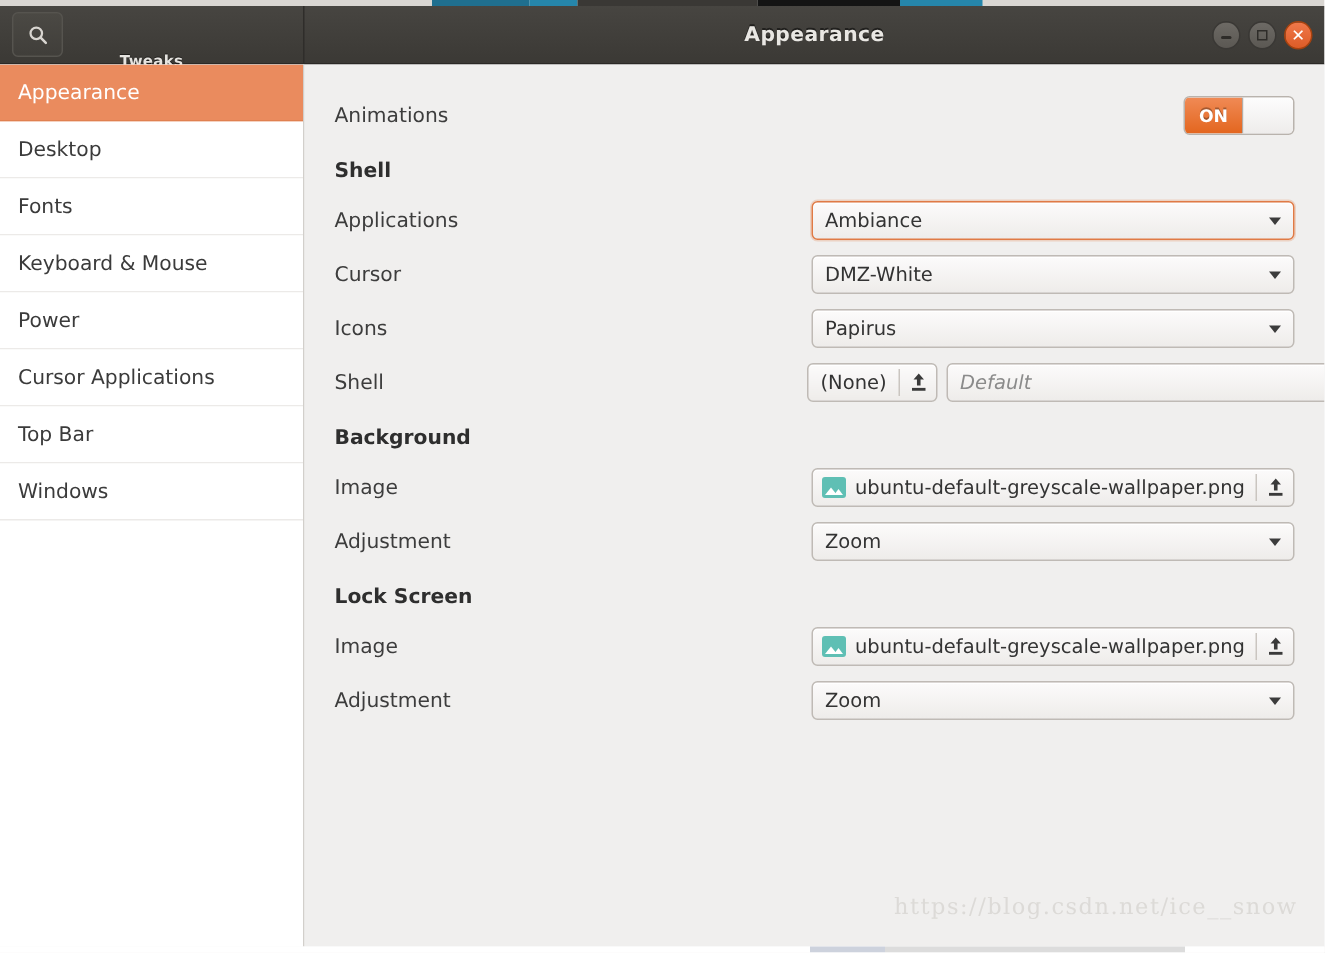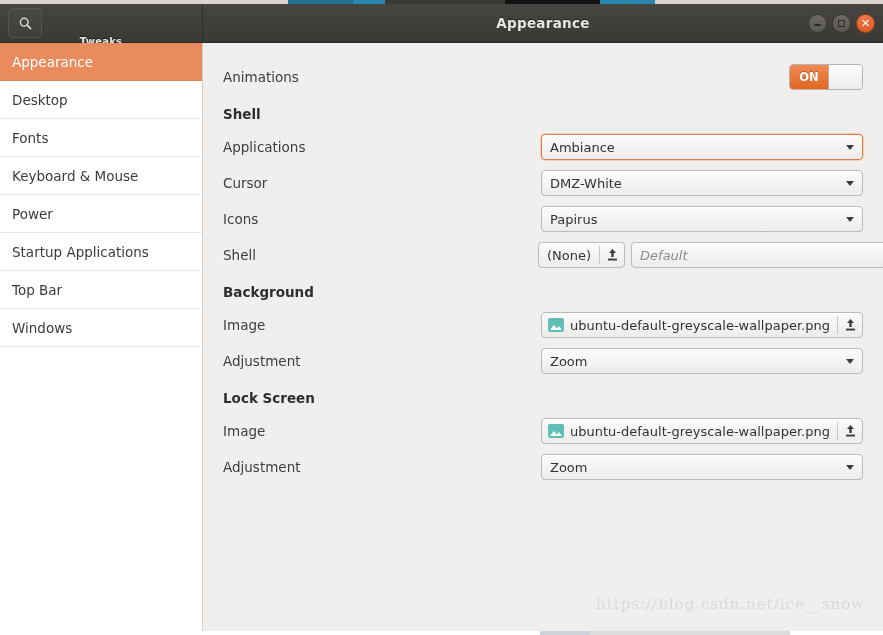--- a/index.html
+++ b/index.html
@@ -439,21 +439,21 @@
       <div class="side-item">
         <span>Fonts</span>
       </div>
       <div class="side-item">
         <span>Keyboard &amp; Mouse</span>
       </div>
       <div class="side-item">
         <span>Power</span>
       </div>
       <div class="side-item">
-        <span>Startup Applications</span>
+        <span>Cursor Applications</span>
       </div>
       <div class="side-item">
         <span>Top Bar</span>
       </div>
       <div class="side-item">
         <span>Windows</span>
       </div>
     </div>
 
     <div class="content">

